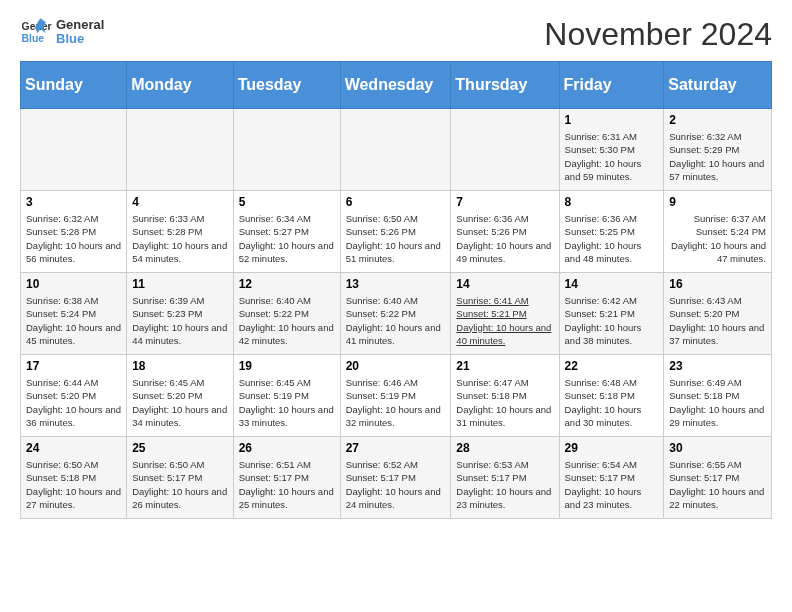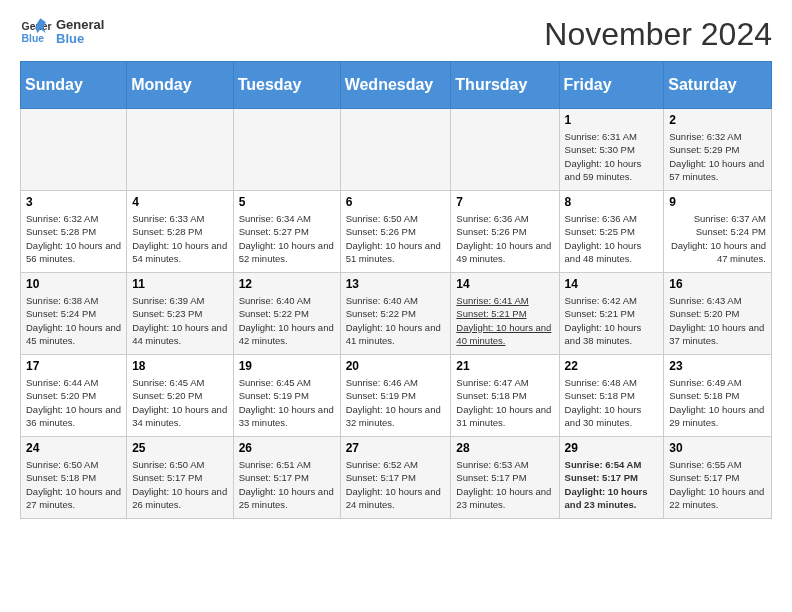--- a/index.html
+++ b/index.html
@@ -296,21 +296,21 @@
 Daylight: 10 hours and 24 minutes.</div>
           </td>
           <td>
             <span class="day-num">28</span>
             <div class="day-info" style="white-space: pre-line;">Sunrise: 6:53 AM
 Sunset: 5:17 PM
 Daylight: 10 hours and 23 minutes.</div>
           </td>
           <td>
             <span class="day-num">29</span>
-            <div class="day-info" style="white-space: pre-line; font-weight: bold;">Sunrise: 6:54 AM
+            <div class="day-info" style="white-space: pre-line;">Sunrise: 6:54 AM
 Sunset: 5:17 PM
 Daylight: 10 hours and 23 minutes.</div>
           </td>
           <td>
             <span class="day-num">30</span>
             <div class="day-info" style="white-space: pre-line;">Sunrise: 6:55 AM
 Sunset: 5:17 PM
 Daylight: 10 hours and 22 minutes.</div>
           </td>
         </tr>

